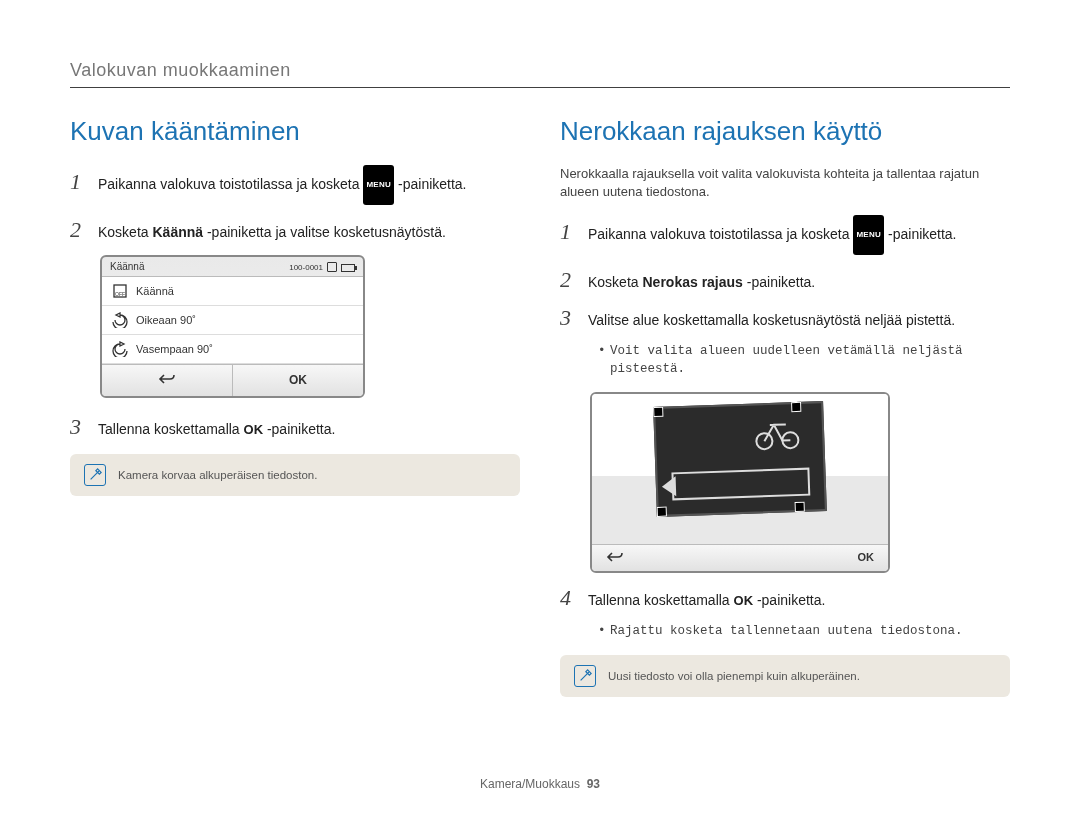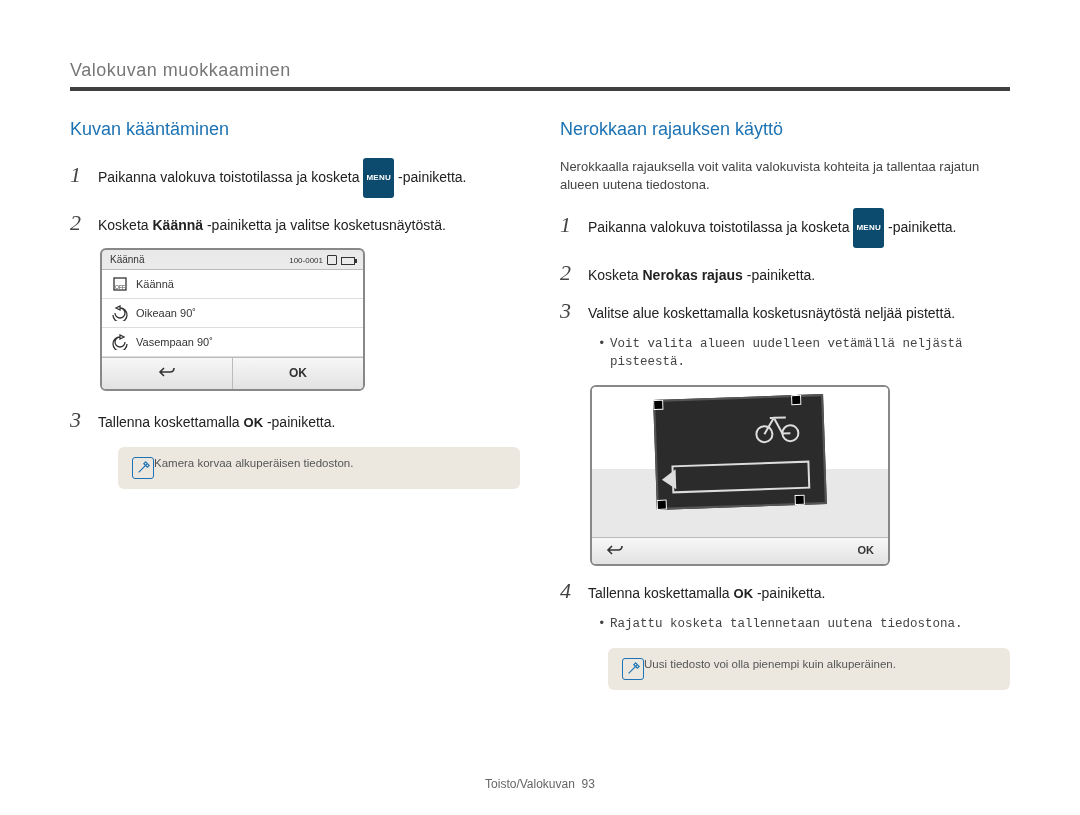--- a/index.html
+++ b/index.html
@@ -11,34 +11,34 @@
     position: relative;
     color: #333;
   }
   .page {
     padding: 60px 70px 30px 70px;
   }
   .section-header {
     font-size: 18px;
     font-weight: 300;
     color: #777;
-    border-bottom: 4px solid #404040;
+    border-bottom: 1px solid #404040;
     padding-bottom: 6px;
     margin-bottom: 28px;
     letter-spacing: 0.5px;
   }
   .columns {
     display: flex;
     gap: 40px;
   }
   .col {
     flex: 1;
   }
   .h2 {
-    font-size: 18px;
+    font-size: 26px;
     font-weight: 400;
     color: #1d73b3;
     margin-bottom: 18px;
   }
   .intro {
     font-size: 13px;
     color: #444;
     line-height: 1.4;
     margin-bottom: 14px;
   }
@@ -59,21 +59,21 @@
     font-size: 14px;
     color: #222;
     line-height: 1.4;
     flex: 1;
   }
   .step-text .bold { font-weight: 700; }
   .menu-chip {
     display: inline-flex;
     align-items: center;
     justify-content: center;
-    background: #0c4a6e;
+    background: #000000;
     color: #fff;
     font-size: 8px;
     font-weight: 700;
     border-radius: 3px;
     padding: 16px 3px;
     vertical-align: middle;
     line-height: 1;
     letter-spacing: 0.3px;
   }
   .ok-label {
@@ -97,23 +97,24 @@
     content: "•";
     position: absolute;
     left: 0;
     top: 0;
   }
   .note-box {
     background: #ece8e0;
     border-radius: 6px;
     padding: 10px 14px;
     display: flex;
+    align-items: center;
+    gap: 12px;
     margin-top: 14px;
     margin-bottom: 10px;
-    margin-left: 48px;
   }
   .note-icon {
     width: 22px;
     height: 22px;
     border: 1.5px solid #1d73b3;
     border-radius: 3px;
     display: flex;
     align-items: center;
     justify-content: center;
     flex-shrink: 0;
@@ -224,21 +225,21 @@
   }
   .footer {
     position: absolute;
     bottom: 24px;
     left: 0;
     right: 0;
     text-align: center;
     font-size: 12px;
     color: #666;
   }
-  .footer .pn { font-weight: 400; }
+  .footer .pn { font-weight: 700; }
 </style>
 </head>
 <body>
 
 <div class="page">
   <div class="section-header">Valokuvan muokkaaminen</div>
 
   <div class="columns">
 
     <div class="col">
@@ -400,15 +401,15 @@
               <path d="M3 13 L13 3 M11 1 l4 4 -2 2 -4-4z" fill="none" stroke="#1d73b3" stroke-width="1.4"></path>
             </svg>
         </span>
         <span class="note-text">Uusi tiedosto voi olla pienempi kuin alkuperäinen.</span>
       </div>
     </div>
   </div>
 </div>
 
 <div class="footer">
-  <span>Toisto/Valokuvan</span>&nbsp;
+  <span>Kamera/Muokkaus</span>&nbsp;
   <span class="pn">93</span>
 </div>
 
 </body></html>

